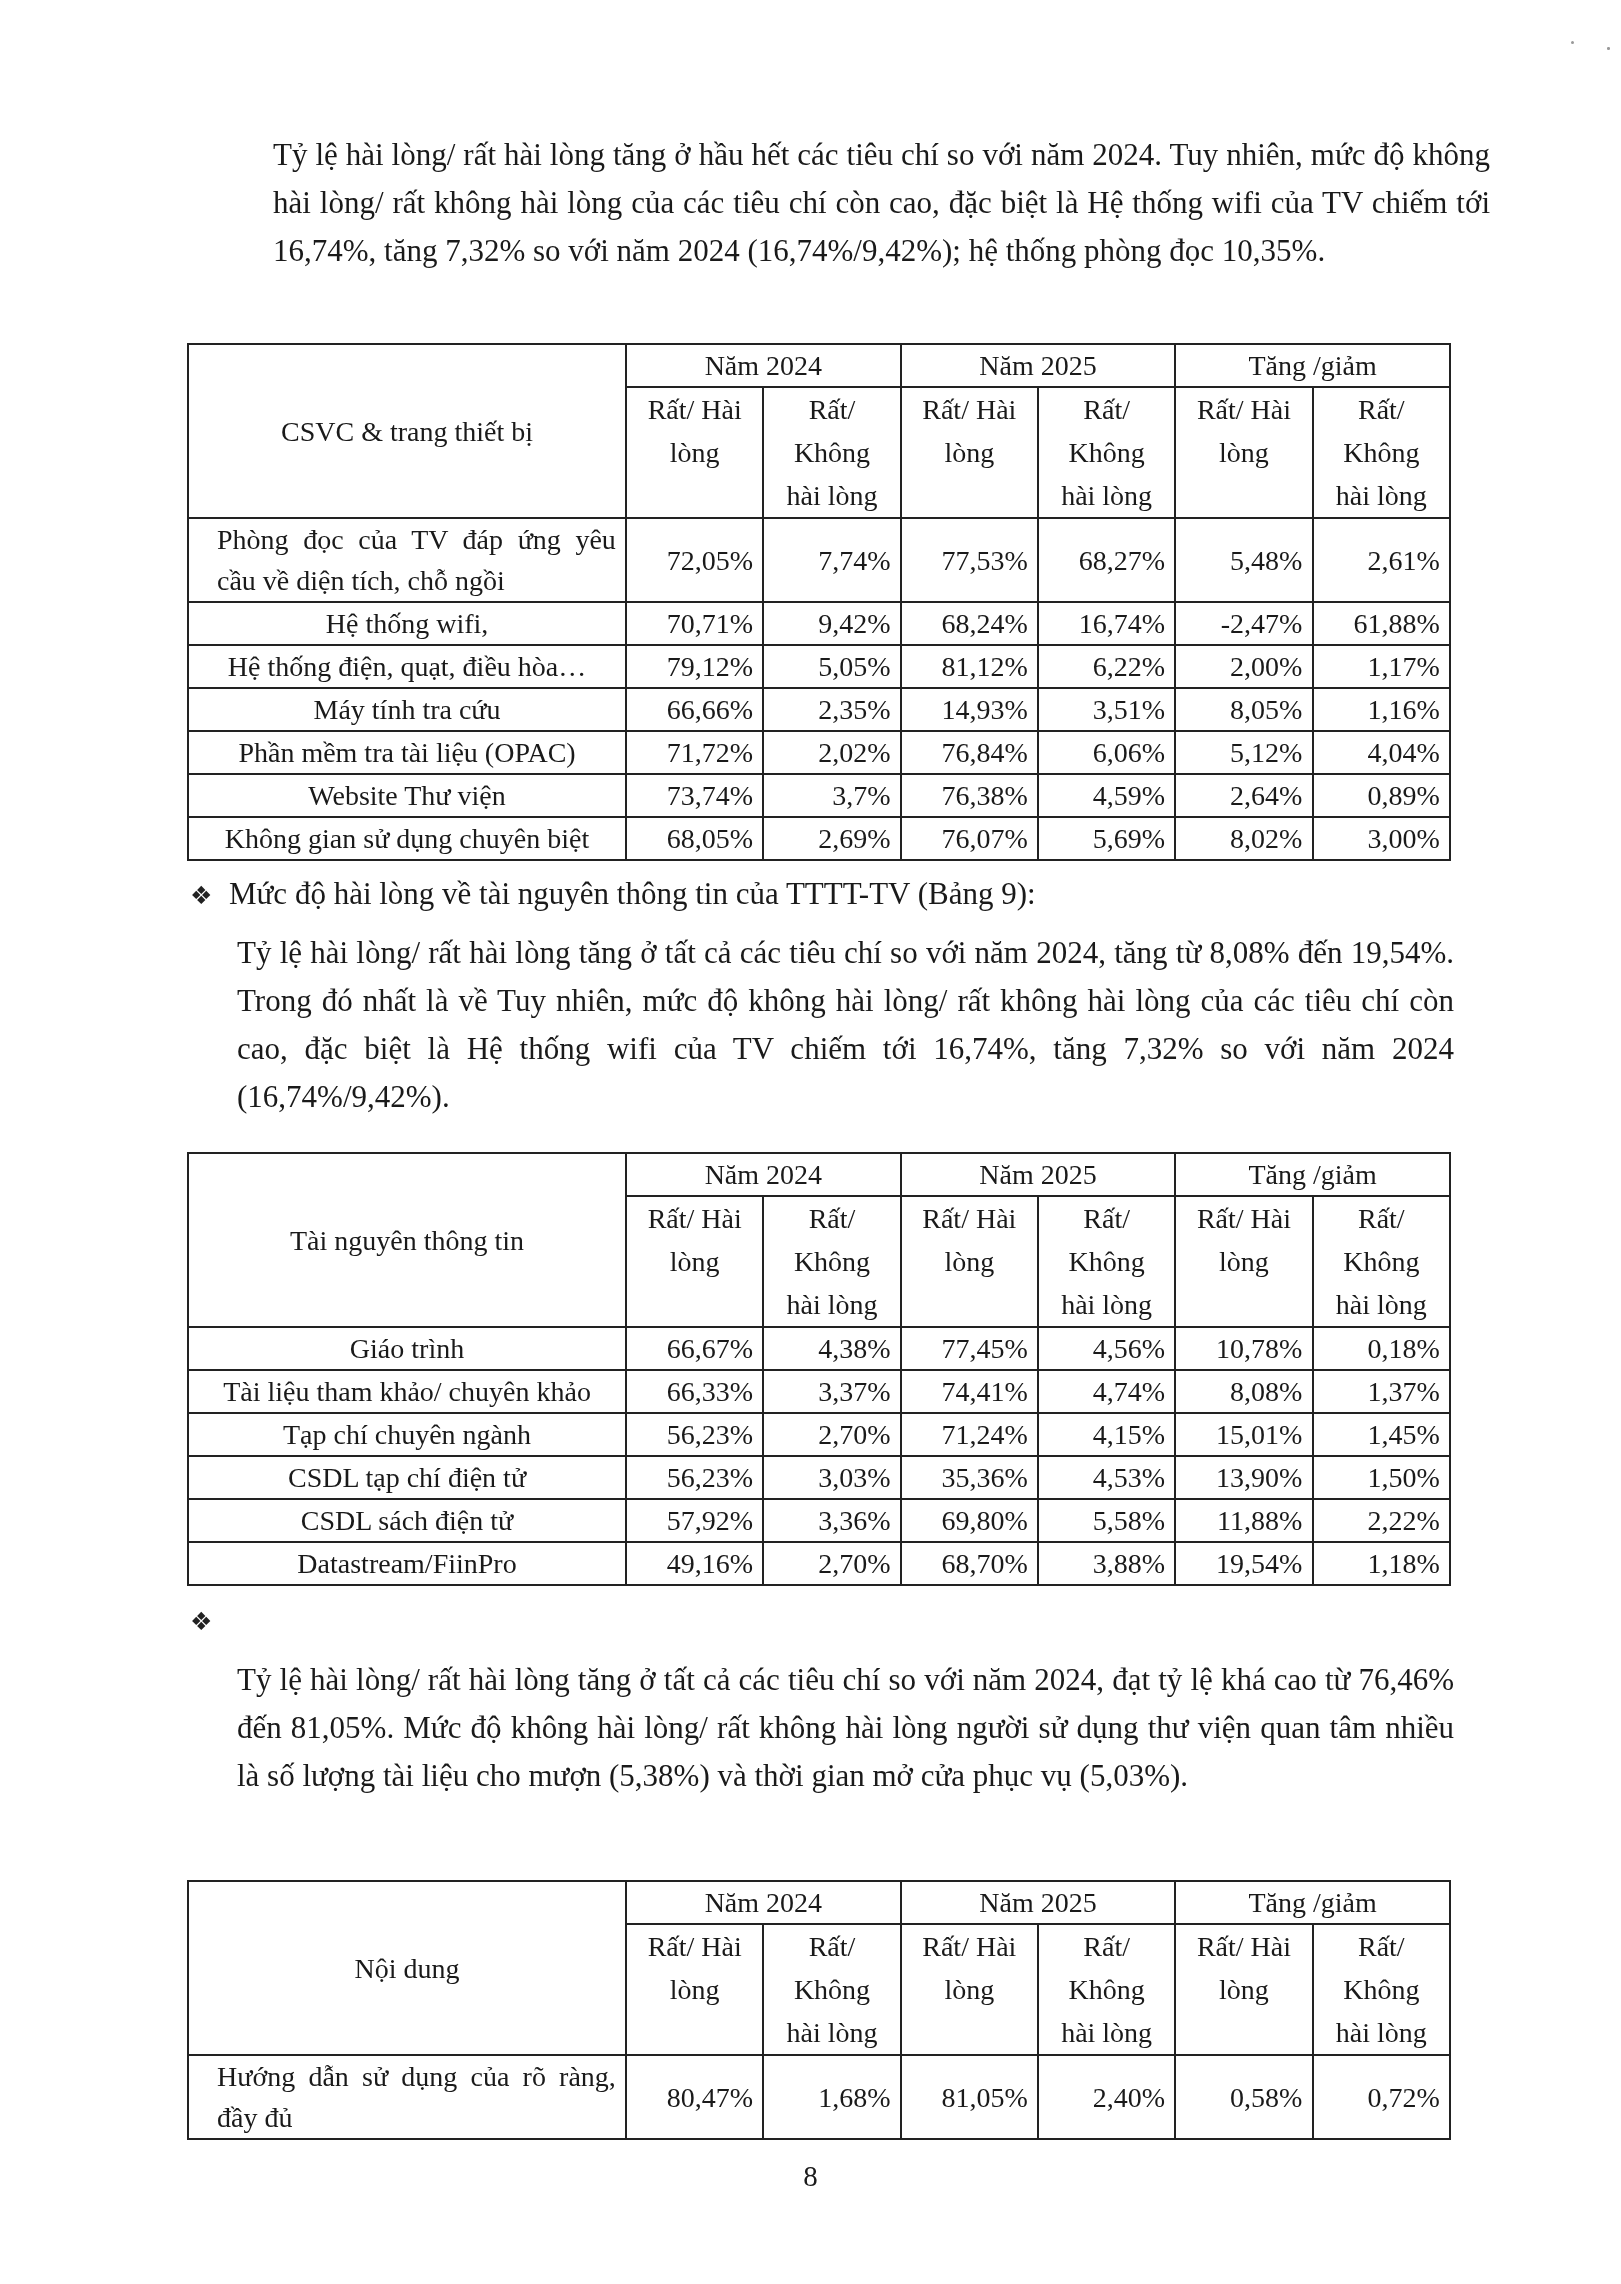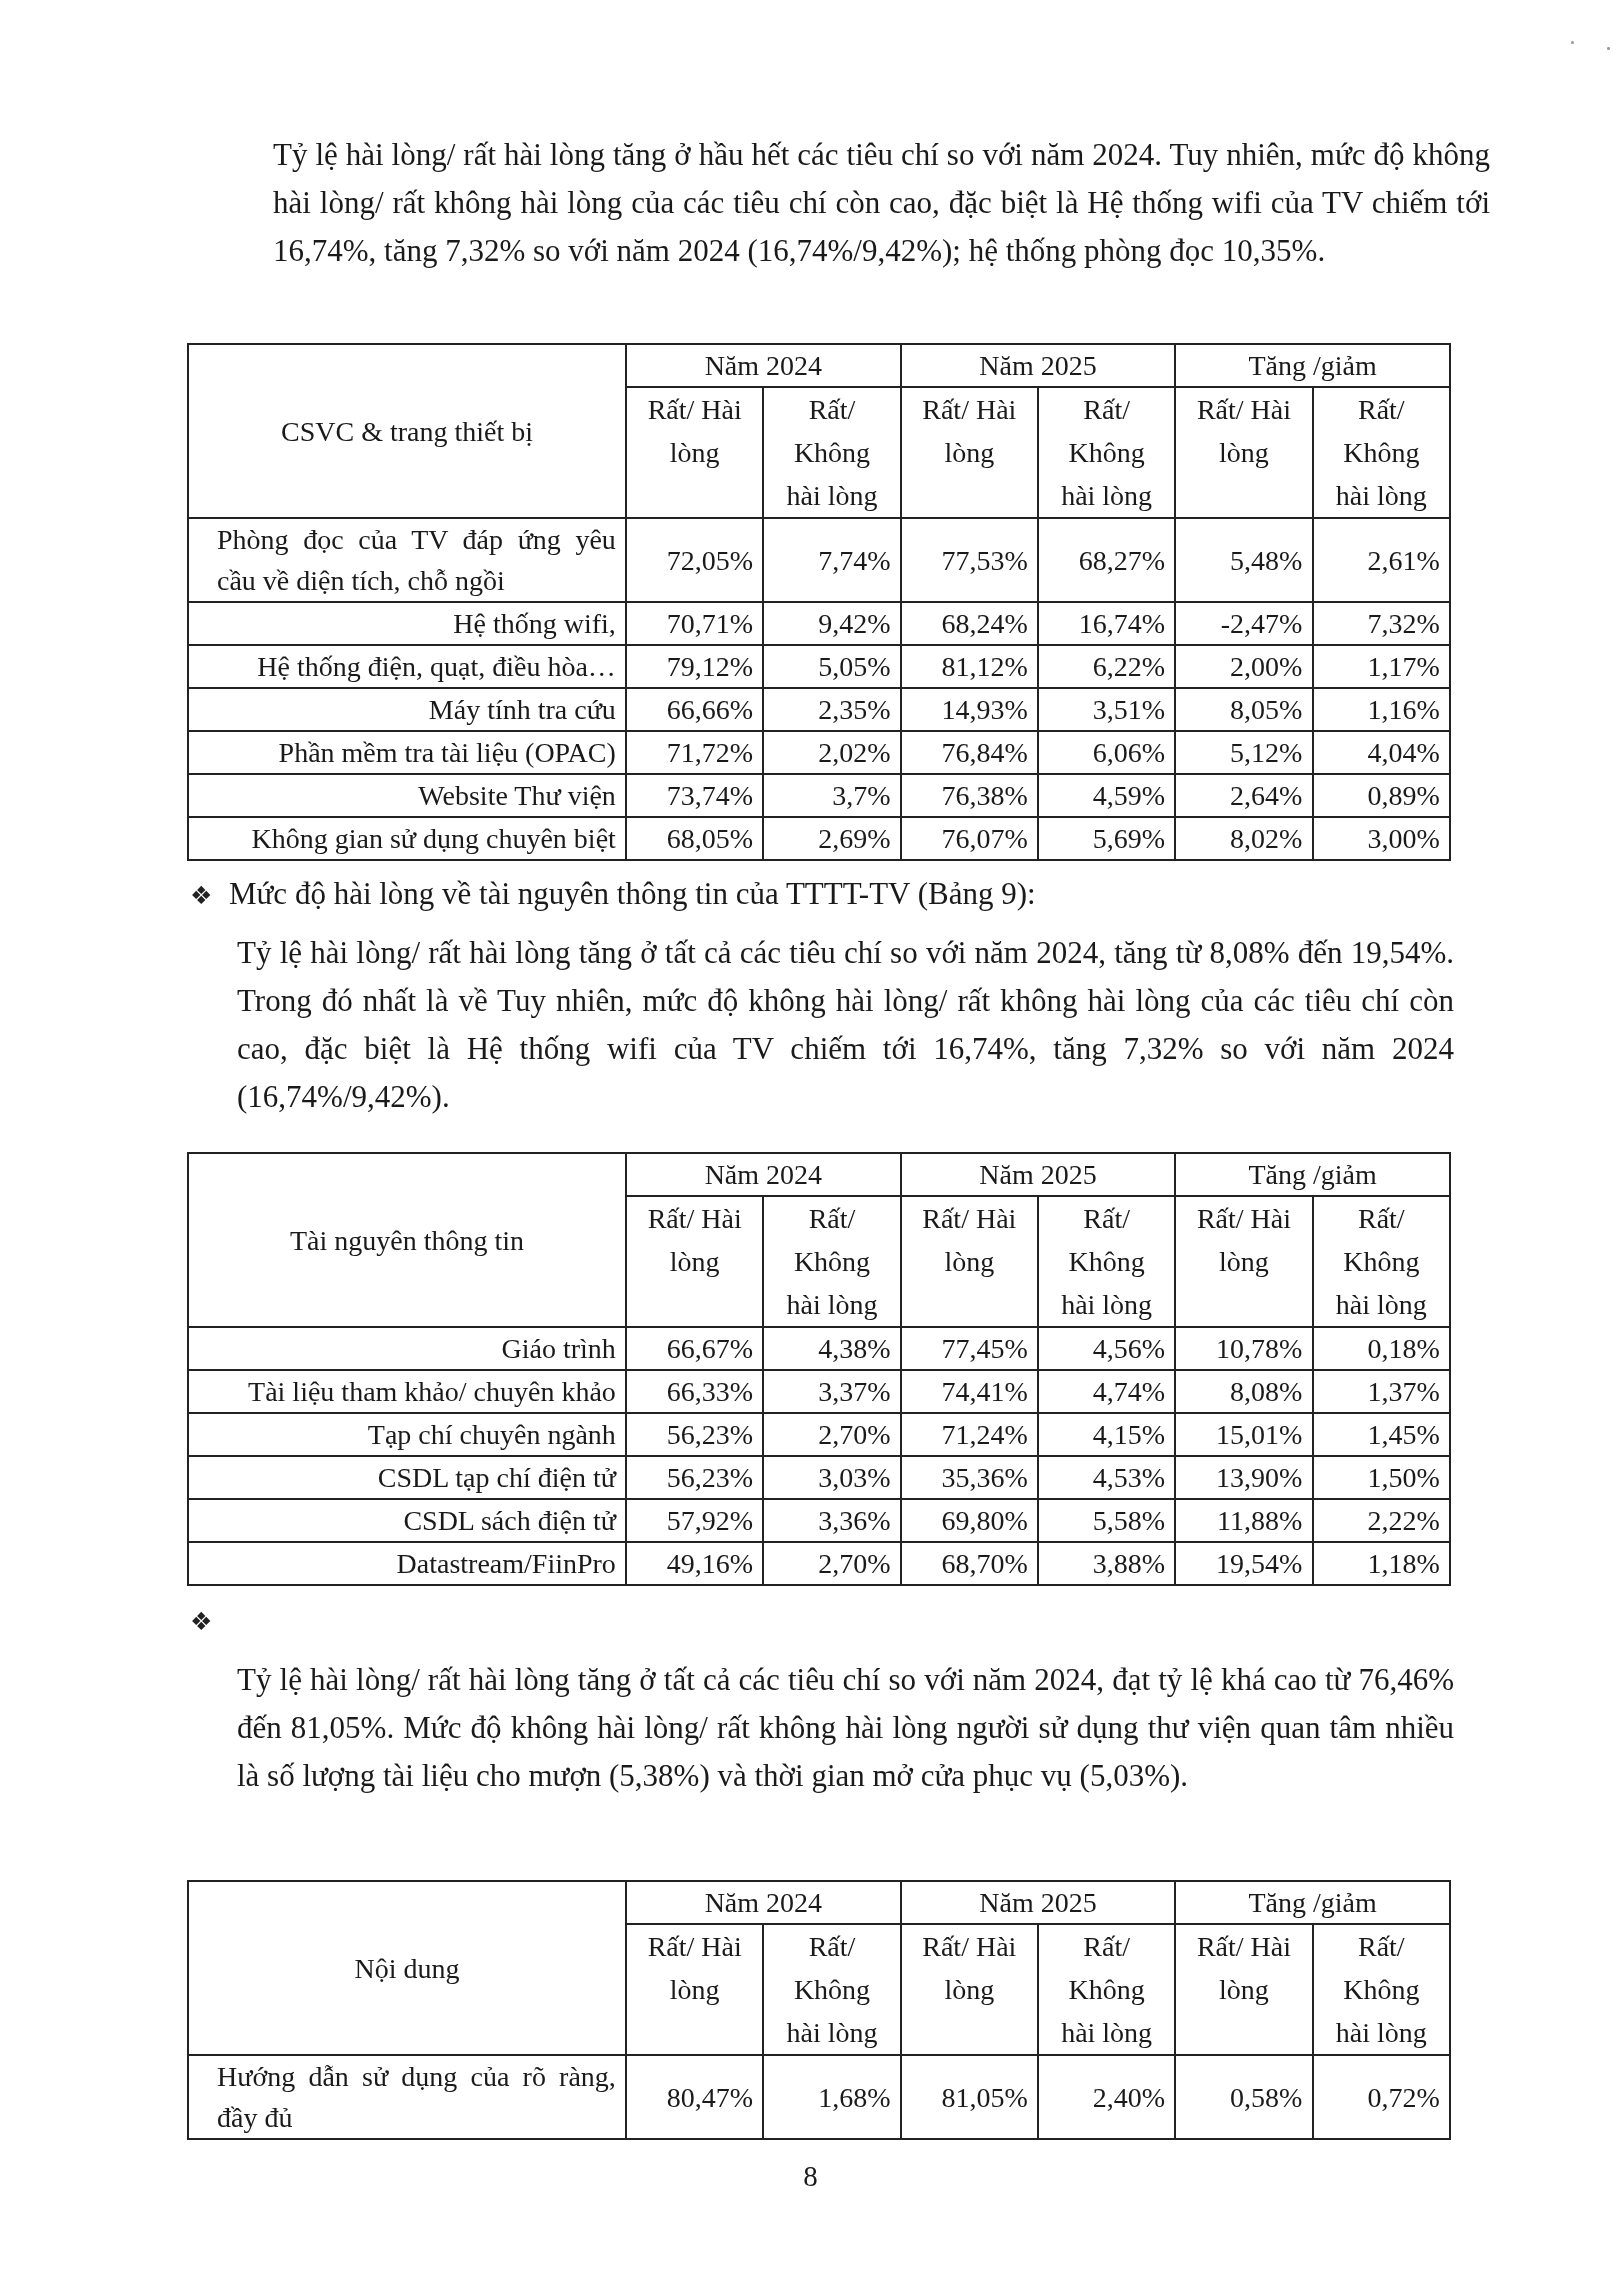--- a/index.html
+++ b/index.html
@@ -25,21 +25,21 @@
     position: absolute; left: 187px; width: 1264px;
     border-collapse: collapse; table-layout: fixed;
     font-size: 28px; line-height: 41px;
   }
   table.data td, table.data th {
     border: 2px solid #222; padding: 0 9.2px; vertical-align: middle;
   }
   table.data th { font-weight: normal; text-align: center; }
   table.data th.sub { font-weight: normal; line-height: 43px; vertical-align: top; }
   table.data td.num { text-align: right; white-space: nowrap; }
-  table.data td.label { text-align: right; }
+  table.data td.label { text-align: center; }
   table.data td.label.just { text-align: justify; text-align-last: left; padding-left: 28px; }
   col.c-label { width: 437px; }
   col.c-num { width: 137px; }
   .page-number {
     position: absolute; top: 2160px; left: 0; width: 1621px; text-align: center;
     font-size: 29px;
   }
   .speck { position: absolute; background: #999; border-radius: 50%; }
 </style>
 </head>
@@ -83,21 +83,21 @@
         <td class="num">5,48%</td>
         <td class="num">2,61%</td>
       </tr>
       <tr>
         <td class="label">Hệ thống wifi,</td>
         <td class="num">70,71%</td>
         <td class="num">9,42%</td>
         <td class="num">68,24%</td>
         <td class="num">16,74%</td>
         <td class="num">-2,47%</td>
-        <td class="num">7,32%</td>
+        <td class="num">61,88%</td>
       </tr>
       <tr>
         <td class="label">Hệ thống điện, quạt, điều hòa…</td>
         <td class="num">79,12%</td>
         <td class="num">5,05%</td>
         <td class="num">81,12%</td>
         <td class="num">6,22%</td>
         <td class="num">2,00%</td>
         <td class="num">1,17%</td>
       </tr>

